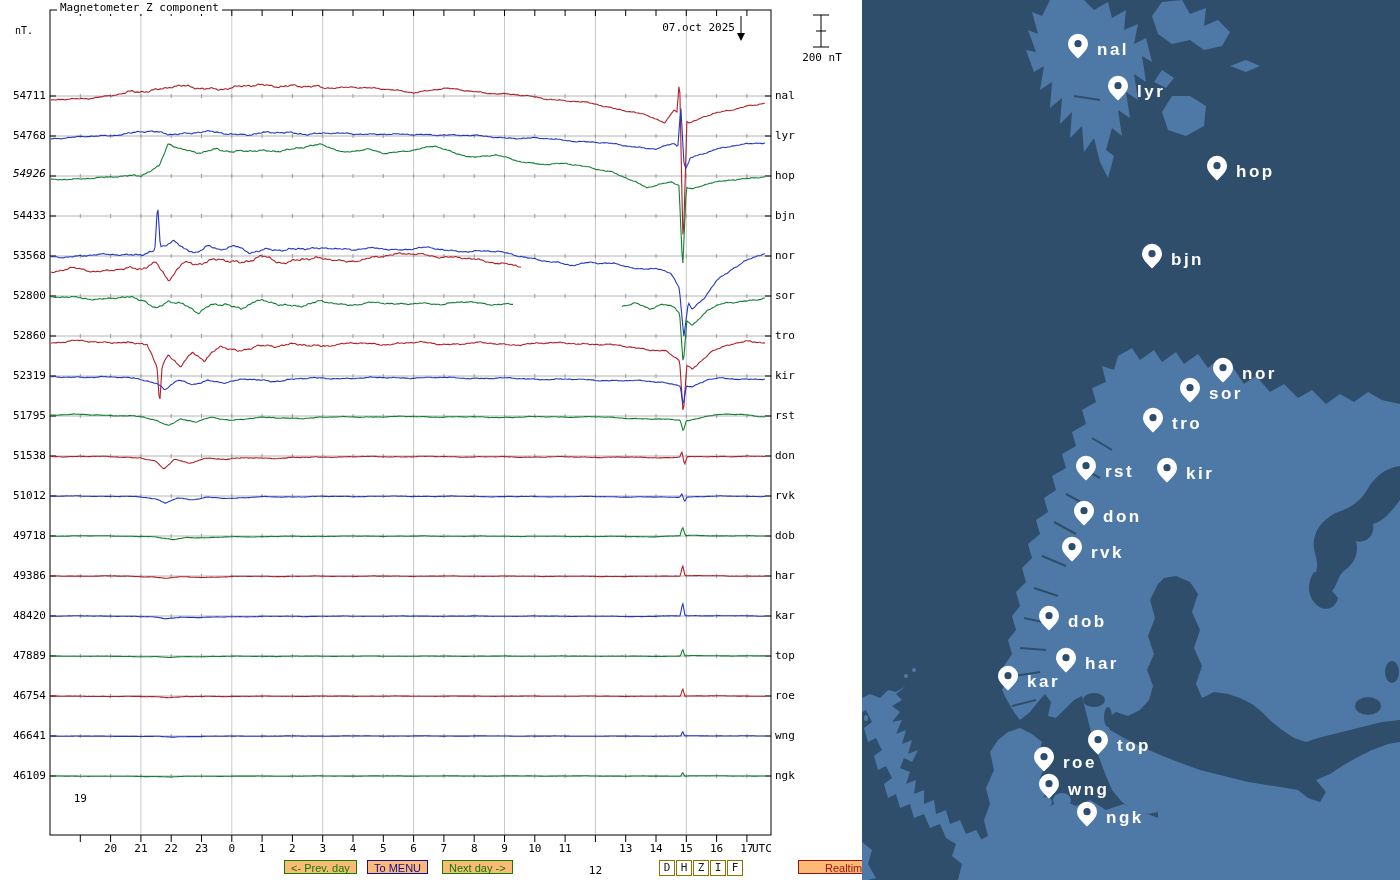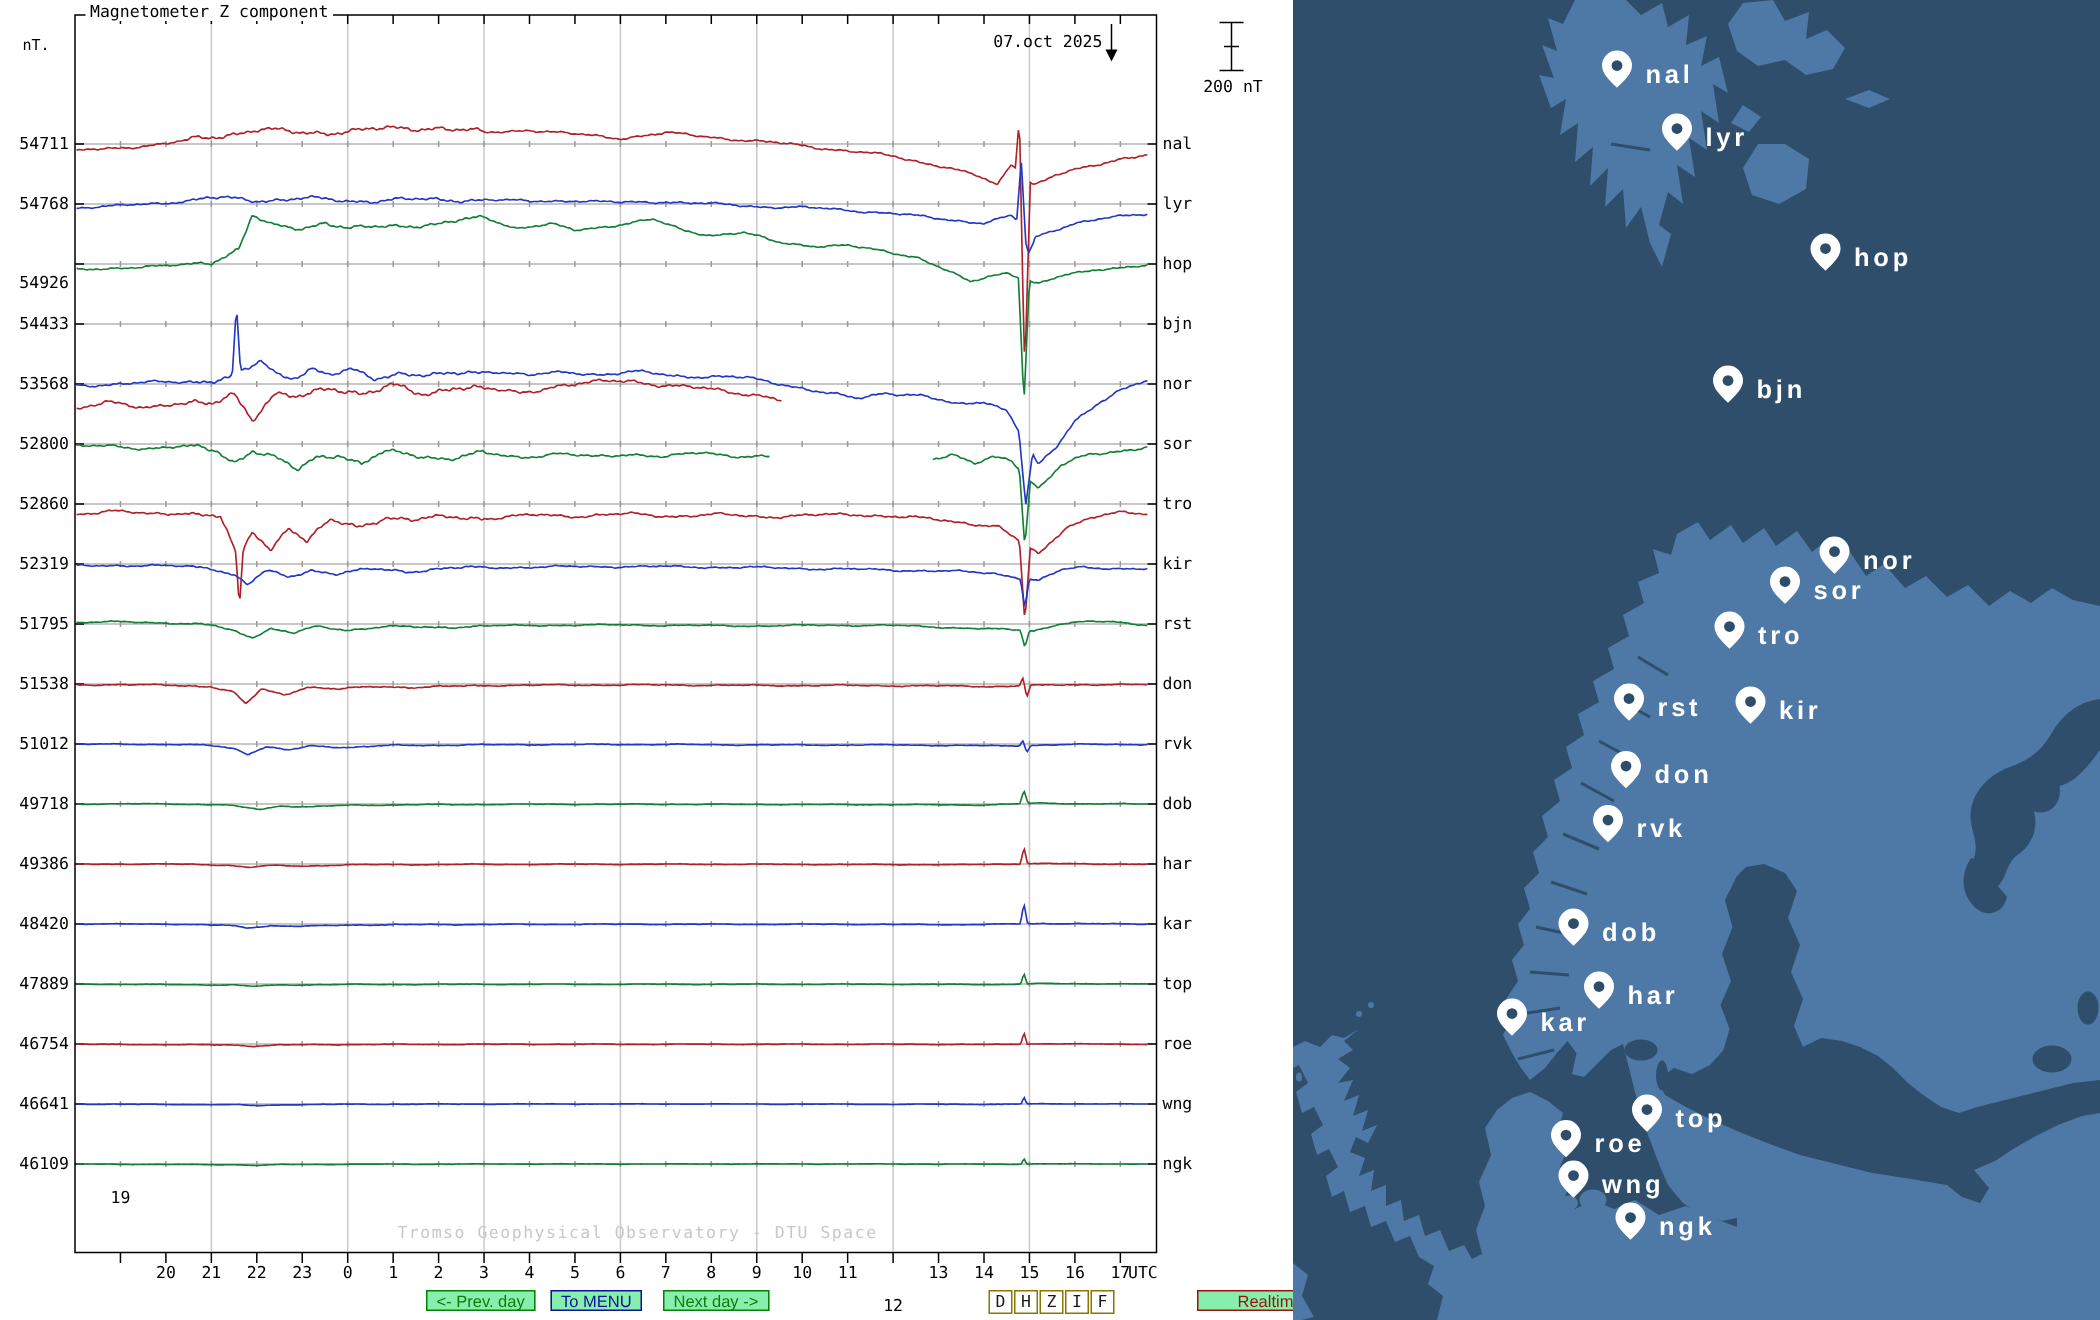--- a/index.html
+++ b/index.html
@@ -8,21 +8,21 @@
   #plot-panel{position:absolute;left:0;top:0;width:862px;height:880px;background:#ffffff;}
   #plot-svg{position:absolute;left:0;top:0;}
   .lab{position:absolute;font-size:11px;line-height:13px;color:#000;white-space:pre;}
   .lab-r{text-align:right;}
   .lab-c{text-align:center;}
   #plot-title{position:absolute;left:57px;top:1px;font-size:11px;background:#fff;padding:0 3px;color:#000;}
   #y-unit{position:absolute;left:15px;top:24px;font-size:10px;color:#000;}
   #date-label{position:absolute;left:605px;top:21px;width:130px;text-align:right;font-size:11px;color:#000;}
   #scale-label{position:absolute;left:796px;top:51px;width:52px;text-align:center;font-size:11px;color:#000;}
   #watermark{position:absolute;left:175px;top:815px;width:500px;text-align:center;font-size:11px;color:#c8c8c8;letter-spacing:1px;}
-  .btn{position:absolute;top:860px;height:14px;line-height:14px;font-size:11px;background:#86efac;
+  .btn{position:absolute;top:860px;height:14px;line-height:14px;font-size:11px;background:#fdba74;
        border:1px solid;padding:0 6px;text-align:left;cursor:pointer;white-space:pre;}
   #btn-prev{left:284px;color:#0a7d0a;border-color:#0a7d0a;}
   #btn-menu{left:367px;color:#10109a;border-color:#10109a;}
   #btn-next{left:442px;color:#0a7d0a;border-color:#0a7d0a;}
   #dhzif{position:absolute;left:659px;top:860px;height:16px;display:flex;}
   .comp-box{width:14px;height:14px;line-height:14px;border:1px solid #8a7500;margin-right:1px;
             text-align:center;font-size:11px;color:#1a1a1a;background:#fff;cursor:pointer;}
   #btn-realtime{left:798px;color:#9c1010;border-color:#9c1010;padding-left:26px;}
   #map-panel{position:absolute;left:862px;top:0;width:538px;height:880px;background:#2f4e6b;}
   .pin-label{font-family:"Liberation Sans","DejaVu Sans",sans-serif;font-weight:bold;
@@ -585,27 +585,26 @@
           <path d="M50.0,655.8L51.0,655.8L52.0,655.9L53.0,656.0L54.0,656.0L55.0,656.0L56.0,656.0L57.0,656.1L58.0,656.1L59.0,656.1L60.0,656.1L61.0,656.1L62.0,656.2L63.0,656.2L64.0,656.2L65.0,656.2L66.0,656.3L67.0,656.3L68.0,656.3L69.0,656.2L70.0,656.2L71.0,656.2L72.0,656.2L73.0,656.2L74.0,656.1L75.0,656.2L76.0,656.2L77.0,656.3L78.0,656.2L79.0,656.2L80.0,656.3L81.0,656.3L82.0,656.3L83.0,656.2L84.0,656.2L85.0,656.3L86.0,656.3L87.0,656.3L88.0,656.3L89.0,656.3L90.0,656.4L91.0,656.4L92.0,656.3L93.0,656.2L94.0,656.2L95.0,656.2L96.0,656.2L97.0,656.1L98.0,656.1L99.0,656.2L100.0,656.2L101.0,656.2L102.0,656.1L103.0,656.2L104.0,656.2L105.0,656.2L106.0,656.1L107.0,656.1L108.0,656.2L109.0,656.2L110.0,656.3L111.0,656.3L112.0,656.3L113.0,656.4L114.0,656.4L115.0,656.4L116.0,656.4L117.0,656.4L118.0,656.4L119.0,656.4L120.0,656.4L121.0,656.4L122.0,656.5L123.0,656.5L124.0,656.5L125.0,656.5L126.0,656.5L127.0,656.5L128.0,656.5L129.0,656.4L130.0,656.4L131.0,656.5L132.0,656.5L133.0,656.6L134.0,656.6L135.0,656.6L136.0,656.7L137.0,656.8L138.0,656.8L139.0,656.7L140.0,656.7L141.0,656.8L142.0,656.8L143.0,656.7L144.0,656.7L145.0,656.8L146.0,656.8L147.0,656.8L148.0,656.7L149.0,656.7L150.0,656.7L151.0,656.7L152.0,656.6L153.0,656.5L154.0,656.5L155.0,656.5L156.0,656.5L157.0,656.6L158.0,656.6L159.0,656.8L160.0,656.9L161.0,657.0L162.0,657.0L163.0,657.0L164.0,657.2L165.0,657.2L166.0,657.3L167.0,657.3L168.0,657.5L169.0,657.5L170.0,657.5L171.0,657.4L172.0,657.3L173.0,657.3L174.0,657.3L175.0,657.1L176.0,657.0L177.0,656.9L178.0,656.9L179.0,656.9L180.0,656.8L181.0,656.7L182.0,656.7L183.0,656.8L184.0,656.7L185.0,656.6L186.0,656.5L187.0,656.6L188.0,656.6L189.0,656.6L190.0,656.6L191.0,656.6L192.0,656.7L193.0,656.8L194.0,656.8L195.0,656.8L196.0,656.8L197.0,656.9L198.0,656.8L199.0,656.7L200.0,656.7L201.0,656.7L202.0,656.7L203.0,656.7L204.0,656.6L205.0,656.6L206.0,656.7L207.0,656.7L208.0,656.6L209.0,656.5L210.0,656.5L211.0,656.5L212.0,656.4L213.0,656.4L214.0,656.4L215.0,656.5L216.0,656.5L217.0,656.5L218.0,656.5L219.0,656.5L220.0,656.6L221.0,656.5L222.0,656.4L223.0,656.3L224.0,656.4L225.0,656.4L226.0,656.3L227.0,656.3L228.0,656.3L229.0,656.3L230.0,656.3L231.0,656.2L232.0,656.1L233.0,656.1L234.0,656.1L235.0,656.1L236.0,656.0L237.0,656.0L238.0,656.0L239.0,656.1L240.0,656.1L241.0,656.1L242.0,656.2L243.0,656.2L244.0,656.3L245.0,656.2L246.0,656.2L247.0,656.2L248.0,656.3L249.0,656.3L250.0,656.3L251.0,656.3L252.0,656.4L253.0,656.5L254.0,656.4L255.0,656.4L256.0,656.3L257.0,656.4L258.0,656.3L259.0,656.2L260.0,656.2L261.0,656.3L262.0,656.3L263.0,656.4L264.0,656.3L265.0,656.4L266.0,656.4L267.0,656.4L268.0,656.4L269.0,656.3L270.0,656.3L271.0,656.4L272.0,656.4L273.0,656.4L274.0,656.4L275.0,656.5L276.0,656.6L277.0,656.6L278.0,656.5L279.0,656.4L280.0,656.4L281.0,656.4L282.0,656.3L283.0,656.2L284.0,656.2L285.0,656.3L286.0,656.2L287.0,656.2L288.0,656.2L289.0,656.2L290.0,656.2L291.0,656.1L292.0,656.0L293.0,656.0L294.0,656.0L295.0,656.1L296.0,656.0L297.0,656.0L298.0,656.1L299.0,656.2L300.0,656.2L301.0,656.2L302.0,656.2L303.0,656.2L304.0,656.2L305.0,656.1L306.0,656.1L307.0,656.1L308.0,656.1L309.0,656.2L310.0,656.1L311.0,656.1L312.0,656.1L313.0,656.2L314.0,656.1L315.0,656.0L316.0,656.0L317.0,656.0L318.0,656.1L319.0,656.1L320.0,656.1L321.0,656.2L322.0,656.3L323.0,656.3L324.0,656.3L325.0,656.3L326.0,656.3L327.0,656.3L328.0,656.3L329.0,656.3L330.0,656.3L331.0,656.4L332.0,656.4L333.0,656.4L334.0,656.4L335.0,656.4L336.0,656.4L337.0,656.4L338.0,656.3L339.0,656.2L340.0,656.2L341.0,656.2L342.0,656.2L343.0,656.1L344.0,656.2L345.0,656.2L346.0,656.2L347.0,656.2L348.0,656.2L349.0,656.2L350.0,656.2L351.0,656.2L352.0,656.1L353.0,656.1L354.0,656.1L355.0,656.2L356.0,656.2L357.0,656.2L358.0,656.2L359.0,656.2L360.0,656.2L361.0,656.1L362.0,656.0L363.0,656.0L364.0,656.0L365.0,656.0L366.0,656.0L367.0,656.0L368.0,656.0L369.0,656.0L370.0,656.0L371.0,656.0L372.0,656.0L373.0,656.0L374.0,656.0L375.0,656.0L376.0,656.0L377.0,656.0L378.0,656.1L379.0,656.1L380.0,656.1L381.0,656.2L382.0,656.2L383.0,656.3L384.0,656.3L385.0,656.2L386.0,656.2L387.0,656.2L388.0,656.2L389.0,656.2L390.0,656.2L391.0,656.2L392.0,656.3L393.0,656.3L394.0,656.2L395.0,656.2L396.0,656.2L397.0,656.2L398.0,656.2L399.0,656.1L400.0,656.2L401.0,656.2L402.0,656.3L403.0,656.3L404.0,656.3L405.0,656.3L406.0,656.4L407.0,656.3L408.0,656.3L409.0,656.3L410.0,656.3L411.0,656.3L412.0,656.2L413.0,656.2L414.0,656.2L415.0,656.3L416.0,656.3L417.0,656.2L418.0,656.2L419.0,656.1L420.0,656.1L421.0,656.1L422.0,656.0L423.0,656.0L424.0,656.0L425.0,656.0L426.0,656.0L427.0,656.0L428.0,656.0L429.0,656.1L430.0,656.1L431.0,656.0L432.0,656.0L433.0,656.0L434.0,656.1L435.0,656.1L436.0,656.0L437.0,656.1L438.0,656.2L439.0,656.2L440.0,656.2L441.0,656.1L442.0,656.1L443.0,656.1L444.0,656.1L445.0,656.0L446.0,656.0L447.0,656.0L448.0,656.1L449.0,656.1L450.0,656.1L451.0,656.1L452.0,656.2L453.0,656.2L454.0,656.2L455.0,656.1L456.0,656.2L457.0,656.2L458.0,656.2L459.0,656.2L460.0,656.2L461.0,656.3L462.0,656.4L463.0,656.4L464.0,656.4L465.0,656.4L466.0,656.4L467.0,656.4L468.0,656.3L469.0,656.2L470.0,656.2L471.0,656.3L472.0,656.3L473.0,656.2L474.0,656.2L475.0,656.3L476.0,656.3L477.0,656.2L478.0,656.1L479.0,656.1L480.0,656.1L481.0,656.1L482.0,656.1L483.0,656.1L484.0,656.1L485.0,656.2L486.0,656.2L487.0,656.2L488.0,656.2L489.0,656.2L490.0,656.2L491.0,656.1L492.0,656.1L493.0,656.1L494.0,656.1L495.0,656.1L496.0,656.1L497.0,656.1L498.0,656.1L499.0,656.1L500.0,656.1L501.0,656.0L502.0,656.0L503.0,656.0L504.0,656.0L505.0,655.9L506.0,655.9L507.0,656.0L508.0,656.1L509.0,656.1L510.0,656.1L511.0,656.1L512.0,656.2L513.0,656.2L514.0,656.2L515.0,656.1L516.0,656.2L517.0,656.2L518.0,656.3L519.0,656.2L520.0,656.3L521.0,656.3L522.0,656.4L523.0,656.3L524.0,656.3L525.0,656.2L526.0,656.2L527.0,656.2L528.0,656.2L529.0,656.1L530.0,656.2L531.0,656.2L532.0,656.3L533.0,656.2L534.0,656.2L535.0,656.3L536.0,656.3L537.0,656.3L538.0,656.2L539.0,656.2L540.0,656.2L541.0,656.3L542.0,656.3L543.0,656.3L544.0,656.3L545.0,656.3L546.0,656.3L547.0,656.3L548.0,656.2L549.0,656.2L549.9,656.2L550.9,656.1L551.9,656.0L552.9,656.0L553.9,656.1L554.9,656.1L555.9,656.1L556.9,656.0L557.9,656.0L558.9,656.0L559.9,656.0L560.9,655.9L561.9,655.9L562.9,656.0L563.9,656.0L564.9,656.0L565.9,656.0L566.9,656.1L567.9,656.2L568.9,656.2L569.9,656.2L570.9,656.1L571.9,656.1L572.9,656.1L573.9,656.1L574.9,656.1L575.9,656.1L576.9,656.1L577.9,656.2L578.9,656.2L579.9,656.1L580.9,656.1L581.9,656.2L582.9,656.2L583.9,656.1L584.9,656.1L585.9,656.1L586.9,656.1L587.9,656.2L588.9,656.2L589.9,656.2L590.9,656.3L591.9,656.3L592.9,656.3L593.9,656.3L594.9,656.3L595.9,656.3L596.9,656.3L597.9,656.3L598.9,656.3L599.9,656.3L600.9,656.4L601.9,656.4L602.9,656.3L603.9,656.3L604.9,656.3L605.9,656.3L606.9,656.2L607.9,656.2L608.9,656.1L609.9,656.2L610.9,656.2L611.9,656.1L612.9,656.1L613.9,656.2L614.9,656.2L615.9,656.2L616.9,656.2L617.9,656.1L618.9,656.2L619.9,656.2L620.9,656.1L621.9,656.1L622.9,656.1L623.9,656.2L624.9,656.2L625.9,656.2L626.9,656.2L627.9,656.2L628.9,656.2L629.9,656.2L630.9,656.1L631.9,656.1L632.9,656.1L633.9,656.1L634.9,656.1L635.9,656.1L636.9,656.1L637.9,656.2L638.9,656.2L639.9,656.1L640.9,656.1L641.9,656.2L642.9,656.2L643.9,656.2L644.9,656.2L645.9,656.2L646.9,656.3L647.9,656.4L648.9,656.4L649.9,656.4L650.9,656.4L651.9,656.5L652.9,656.5L653.9,656.4L654.9,656.4L655.9,656.4L656.9,656.4L657.9,656.4L658.9,656.4L659.9,656.4L660.9,656.5L661.9,656.5L662.9,656.4L663.9,656.4L664.9,656.4L665.9,656.4L666.9,656.3L667.9,656.2L668.9,656.2L669.9,656.3L670.9,656.3L671.9,656.3L672.9,656.2L673.9,656.3L674.9,656.3L675.9,656.2L676.9,656.2L677.9,656.1L678.9,656.1L679.9,656.1L680.9,654.7L681.9,651.2L682.9,649.7L683.9,653.1L684.9,655.9L685.9,655.9L686.9,655.8L687.9,655.7L688.9,655.7L689.9,655.6L690.9,655.5L691.9,655.5L692.9,655.5L693.9,655.5L694.9,655.5L695.9,655.5L696.9,655.6L697.9,655.6L698.9,655.6L699.9,655.6L700.9,655.6L701.9,655.6L702.9,655.7L703.9,655.7L704.9,655.7L705.9,655.7L706.9,655.8L707.9,655.8L708.9,655.8L709.9,655.8L710.9,655.8L711.9,655.8L712.9,655.8L713.9,655.7L714.9,655.7L715.9,655.7L716.9,655.8L717.9,655.8L718.9,655.8L719.9,655.8L720.9,655.9L721.9,655.9L722.9,655.9L723.9,655.8L724.9,655.9L725.9,655.9L726.9,655.9L727.9,655.9L728.9,655.9L729.9,656.0L730.9,656.1L731.9,656.1L732.9,656.1L733.9,656.0L734.9,656.0L735.9,656.0L736.9,656.0L737.9,655.9L738.9,655.9L739.9,655.9L740.9,655.9L741.9,655.9L742.9,655.9L743.9,655.9L744.9,655.9L745.9,655.9L746.9,655.8L747.9,655.8L748.9,655.8L749.9,655.8L750.9,655.8L751.9,655.8L752.9,655.9L753.9,655.9L754.9,656.0L755.9,655.9L756.9,655.9L757.9,655.9L758.9,656.0L759.9,655.9L760.9,655.9L761.9,655.9L762.9,655.9L763.9,655.9L764.9,655.9" stroke="#128034" stroke-width="1.1"></path>
           <path d="M50.0,696.2L51.0,696.1L52.0,696.1L53.0,696.1L54.0,696.1L55.0,696.1L56.0,696.1L57.0,696.1L58.0,696.1L59.0,696.2L60.0,696.2L61.0,696.2L62.0,696.2L63.0,696.3L64.0,696.2L65.0,696.2L66.0,696.1L67.0,696.1L68.0,696.1L69.0,696.1L70.0,696.1L71.0,696.1L72.0,696.2L73.0,696.2L74.0,696.1L75.0,696.1L76.0,696.1L77.0,696.2L78.0,696.2L79.0,696.1L80.0,696.1L81.0,696.2L82.0,696.3L83.0,696.3L84.0,696.3L85.0,696.4L86.0,696.5L87.0,696.5L88.0,696.5L89.0,696.4L90.0,696.5L91.0,696.5L92.0,696.5L93.0,696.4L94.0,696.4L95.0,696.5L96.0,696.5L97.0,696.5L98.0,696.5L99.0,696.5L100.0,696.5L101.0,696.5L102.0,696.4L103.0,696.4L104.0,696.4L105.0,696.5L106.0,696.5L107.0,696.5L108.0,696.5L109.0,696.6L110.0,696.6L111.0,696.5L112.0,696.5L113.0,696.5L114.0,696.5L115.0,696.5L116.0,696.5L117.0,696.5L118.0,696.5L119.0,696.6L120.0,696.5L121.0,696.5L122.0,696.4L123.0,696.5L124.0,696.4L125.0,696.3L126.0,696.2L127.0,696.2L128.0,696.3L129.0,696.3L130.0,696.3L131.0,696.3L132.0,696.4L133.0,696.4L134.0,696.4L135.0,696.3L136.0,696.4L137.0,696.4L138.0,696.4L139.0,696.4L140.0,696.4L141.0,696.5L142.0,696.6L143.0,696.7L144.0,696.6L145.0,696.6L146.0,696.7L147.0,696.7L148.0,696.6L149.0,696.5L150.0,696.5L151.0,696.6L152.0,696.6L153.0,696.6L154.0,696.6L155.0,696.7L156.0,696.8L157.0,696.8L158.0,696.8L159.0,696.8L160.0,697.0L161.0,697.1L162.0,697.1L163.0,697.2L164.0,697.3L165.0,697.5L166.0,697.6L167.0,697.6L168.0,697.7L169.0,697.7L170.0,697.7L171.0,697.5L172.0,697.4L173.0,697.3L174.0,697.3L175.0,697.3L176.0,697.2L177.0,697.1L178.0,697.1L179.0,697.1L180.0,697.0L181.0,696.8L182.0,696.7L183.0,696.7L184.0,696.6L185.0,696.5L186.0,696.4L187.0,696.4L188.0,696.5L189.0,696.6L190.0,696.6L191.0,696.5L192.0,696.6L193.0,696.6L194.0,696.5L195.0,696.5L196.0,696.4L197.0,696.5L198.0,696.5L199.0,696.5L200.0,696.4L201.0,696.4L202.0,696.5L203.0,696.5L204.0,696.4L205.0,696.3L206.0,696.3L207.0,696.3L208.0,696.3L209.0,696.2L210.0,696.2L211.0,696.3L212.0,696.4L213.0,696.4L214.0,696.4L215.0,696.4L216.0,696.5L217.0,696.5L218.0,696.5L219.0,696.4L220.0,696.5L221.0,696.6L222.0,696.6L223.0,696.6L224.0,696.6L225.0,696.7L226.0,696.7L227.0,696.6L228.0,696.5L229.0,696.5L230.0,696.5L231.0,696.4L232.0,696.4L233.0,696.3L234.0,696.4L235.0,696.4L236.0,696.4L237.0,696.4L238.0,696.4L239.0,696.4L240.0,696.4L241.0,696.3L242.0,696.3L243.0,696.3L244.0,696.3L245.0,696.4L246.0,696.3L247.0,696.3L248.0,696.4L249.0,696.5L250.0,696.4L251.0,696.3L252.0,696.3L253.0,696.3L254.0,696.3L255.0,696.2L256.0,696.1L257.0,696.1L258.0,696.2L259.0,696.2L260.0,696.1L261.0,696.1L262.0,696.1L263.0,696.1L264.0,696.0L265.0,696.0L266.0,696.0L267.0,696.0L268.0,696.1L269.0,696.1L270.0,696.1L271.0,696.2L272.0,696.3L273.0,696.3L274.0,696.3L275.0,696.3L276.0,696.3L277.0,696.3L278.0,696.3L279.0,696.2L280.0,696.3L281.0,696.3L282.0,696.4L283.0,696.3L284.0,696.3L285.0,696.3L286.0,696.4L287.0,696.3L288.0,696.2L289.0,696.2L290.0,696.2L291.0,696.3L292.0,696.3L293.0,696.3L294.0,696.3L295.0,696.4L296.0,696.5L297.0,696.4L298.0,696.4L299.0,696.4L300.0,696.5L301.0,696.4L302.0,696.4L303.0,696.4L304.0,696.4L305.0,696.5L306.0,696.4L307.0,696.4L308.0,696.4L309.0,696.4L310.0,696.3L311.0,696.2L312.0,696.1L313.0,696.1L314.0,696.1L315.0,696.1L316.0,696.0L317.0,696.0L318.0,696.1L319.0,696.1L320.0,696.1L321.0,696.0L322.0,696.0L323.0,696.1L324.0,696.1L325.0,696.0L326.0,696.0L327.0,696.1L328.0,696.2L329.0,696.2L330.0,696.1L331.0,696.2L332.0,696.2L333.0,696.2L334.0,696.1L335.0,696.1L336.0,696.1L337.0,696.1L338.0,696.1L339.0,696.0L340.0,696.0L341.0,696.1L342.0,696.1L343.0,696.1L344.0,696.1L345.0,696.1L346.0,696.1L347.0,696.1L348.0,696.1L349.0,696.1L350.0,696.2L351.0,696.2L352.0,696.3L353.0,696.3L354.0,696.3L355.0,696.4L356.0,696.4L357.0,696.4L358.0,696.3L359.0,696.3L360.0,696.3L361.0,696.3L362.0,696.3L363.0,696.3L364.0,696.3L365.0,696.3L366.0,696.3L367.0,696.2L368.0,696.2L369.0,696.2L370.0,696.2L371.0,696.1L372.0,696.1L373.0,696.1L374.0,696.2L375.0,696.2L376.0,696.2L377.0,696.2L378.0,696.2L379.0,696.3L380.0,696.2L381.0,696.2L382.0,696.1L383.0,696.2L384.0,696.2L385.0,696.1L386.0,696.1L387.0,696.1L388.0,696.2L389.0,696.2L390.0,696.1L391.0,696.0L392.0,696.0L393.0,696.0L394.0,696.0L395.0,695.9L396.0,695.9L397.0,696.0L398.0,696.0L399.0,696.0L400.0,696.0L401.0,696.0L402.0,696.1L403.0,696.1L404.0,696.1L405.0,696.0L406.0,696.1L407.0,696.1L408.0,696.1L409.0,696.1L410.0,696.2L411.0,696.3L412.0,696.3L413.0,696.3L414.0,696.2L415.0,696.3L416.0,696.3L417.0,696.2L418.0,696.2L419.0,696.1L420.0,696.2L421.0,696.2L422.0,696.2L423.0,696.2L424.0,696.2L425.0,696.3L426.0,696.3L427.0,696.2L428.0,696.2L429.0,696.2L430.0,696.2L431.0,696.2L432.0,696.2L433.0,696.3L434.0,696.3L435.0,696.4L436.0,696.4L437.0,696.3L438.0,696.3L439.0,696.3L440.0,696.3L441.0,696.2L442.0,696.1L443.0,696.2L444.0,696.2L445.0,696.2L446.0,696.1L447.0,696.1L448.0,696.1L449.0,696.1L450.0,696.0L451.0,696.0L452.0,696.0L453.0,696.0L454.0,696.0L455.0,696.0L456.0,696.0L457.0,696.0L458.0,696.1L459.0,696.1L460.0,696.1L461.0,696.1L462.0,696.1L463.0,696.1L464.0,696.1L465.0,696.0L466.0,696.1L467.0,696.1L468.0,696.1L469.0,696.1L470.0,696.1L471.0,696.2L472.0,696.2L473.0,696.1L474.0,696.1L475.0,696.0L476.0,696.1L477.0,696.1L478.0,696.0L479.0,696.0L480.0,696.1L481.0,696.2L482.0,696.2L483.0,696.2L484.0,696.2L485.0,696.3L486.0,696.3L487.0,696.3L488.0,696.2L489.0,696.3L490.0,696.3L491.0,696.4L492.0,696.3L493.0,696.3L494.0,696.4L495.0,696.4L496.0,696.4L497.0,696.3L498.0,696.2L499.0,696.2L500.0,696.2L501.0,696.2L502.0,696.1L503.0,696.1L504.0,696.2L505.0,696.2L506.0,696.2L507.0,696.1L508.0,696.2L509.0,696.2L510.0,696.1L511.0,696.1L512.0,696.1L513.0,696.1L514.0,696.2L515.0,696.2L516.0,696.1L517.0,696.2L518.0,696.2L519.0,696.2L520.0,696.1L521.0,696.1L522.0,696.1L523.0,696.1L524.0,696.0L525.0,696.0L526.0,696.0L527.0,696.0L528.0,696.1L529.0,696.0L530.0,696.0L531.0,696.0L532.0,696.0L533.0,696.0L534.0,696.0L535.0,695.9L536.0,696.0L537.0,696.1L538.0,696.1L539.0,696.1L540.0,696.2L541.0,696.2L542.0,696.3L543.0,696.2L544.0,696.2L545.0,696.2L546.0,696.3L547.0,696.2L548.0,696.2L549.0,696.2L549.9,696.3L550.9,696.3L551.9,696.3L552.9,696.3L553.9,696.3L554.9,696.3L555.9,696.2L556.9,696.2L557.9,696.1L558.9,696.2L559.9,696.2L560.9,696.2L561.9,696.2L562.9,696.2L563.9,696.3L564.9,696.3L565.9,696.3L566.9,696.3L567.9,696.3L568.9,696.3L569.9,696.3L570.9,696.2L571.9,696.2L572.9,696.2L573.9,696.3L574.9,696.3L575.9,696.2L576.9,696.2L577.9,696.2L578.9,696.2L579.9,696.1L580.9,696.0L581.9,696.0L582.9,696.0L583.9,696.0L584.9,696.0L585.9,696.0L586.9,696.0L587.9,696.1L588.9,696.1L589.9,696.0L590.9,696.0L591.9,696.0L592.9,696.0L593.9,696.0L594.9,696.0L595.9,696.1L596.9,696.2L597.9,696.2L598.9,696.2L599.9,696.2L600.9,696.2L601.9,696.2L602.9,696.2L603.9,696.1L604.9,696.1L605.9,696.1L606.9,696.1L607.9,696.1L608.9,696.1L609.9,696.2L610.9,696.2L611.9,696.2L612.9,696.2L613.9,696.2L614.9,696.2L615.9,696.2L616.9,696.2L617.9,696.2L618.9,696.3L619.9,696.4L620.9,696.4L621.9,696.4L622.9,696.4L623.9,696.5L624.9,696.5L625.9,696.4L626.9,696.4L627.9,696.3L628.9,696.4L629.9,696.4L630.9,696.3L631.9,696.3L632.9,696.3L633.9,696.4L634.9,696.4L635.9,696.3L636.9,696.2L637.9,696.2L638.9,696.2L639.9,696.2L640.9,696.1L641.9,696.1L642.9,696.2L643.9,696.3L644.9,696.3L645.9,696.2L646.9,696.3L647.9,696.3L648.9,696.3L649.9,696.2L650.9,696.2L651.9,696.2L652.9,696.2L653.9,696.2L654.9,696.2L655.9,696.2L656.9,696.3L657.9,696.3L658.9,696.2L659.9,696.2L660.9,696.2L661.9,696.2L662.9,696.1L663.9,696.1L664.9,696.1L665.9,696.1L666.9,696.2L667.9,696.2L668.9,696.2L669.9,696.2L670.9,696.2L671.9,696.2L672.9,696.2L673.9,696.1L674.9,696.2L675.9,696.2L676.9,696.2L677.9,696.2L678.9,696.2L679.9,696.3L680.9,694.8L681.9,691.0L682.9,689.2L683.9,692.9L684.9,696.1L685.9,696.1L686.9,696.0L687.9,696.0L688.9,696.0L689.9,696.0L690.9,696.0L691.9,696.0L692.9,695.9L693.9,696.0L694.9,696.0L695.9,695.9L696.9,695.9L697.9,695.9L698.9,695.9L699.9,695.9L700.9,695.9L701.9,695.9L702.9,696.0L703.9,696.1L704.9,696.0L705.9,696.0L706.9,696.0L707.9,696.0L708.9,695.9L709.9,695.9L710.9,695.8L711.9,695.8L712.9,695.9L713.9,695.9L714.9,695.8L715.9,695.8L716.9,695.8L717.9,695.8L718.9,695.8L719.9,695.7L720.9,695.7L721.9,695.8L722.9,695.8L723.9,695.8L724.9,695.8L725.9,695.9L726.9,696.0L727.9,696.0L728.9,696.0L729.9,696.0L730.9,696.0L731.9,696.0L732.9,696.0L733.9,695.9L734.9,696.0L735.9,696.0L736.9,696.1L737.9,696.1L738.9,696.0L739.9,696.1L740.9,696.1L741.9,696.1L742.9,696.0L743.9,696.0L744.9,696.0L745.9,696.1L746.9,696.1L747.9,696.0L748.9,696.1L749.9,696.2L750.9,696.2L751.9,696.2L752.9,696.2L753.9,696.3L754.9,696.3L755.9,696.3L756.9,696.2L757.9,696.2L758.9,696.3L759.9,696.3L760.9,696.3L761.9,696.3L762.9,696.3L763.9,696.4L764.9,696.3" stroke="#b02028" stroke-width="1.1"></path>
           <path d="M50.0,736.0L51.0,736.0L52.0,736.0L53.0,736.0L54.0,736.1L55.0,736.1L56.0,736.1L57.0,736.1L58.0,736.2L59.0,736.2L60.0,736.2L61.0,736.2L62.0,736.2L63.0,736.2L64.0,736.2L65.0,736.2L66.0,736.1L67.0,736.2L68.0,736.2L69.0,736.2L70.0,736.2L71.0,736.1L72.0,736.1L73.0,736.1L74.0,736.1L75.0,736.0L76.0,736.0L77.0,736.0L78.0,736.1L79.0,736.1L80.0,736.1L81.0,736.1L82.0,736.1L83.0,736.2L84.0,736.1L85.0,736.1L86.0,736.1L87.0,736.1L88.0,736.1L89.0,736.1L90.0,736.1L91.0,736.2L92.0,736.2L93.0,736.2L94.0,736.1L95.0,736.1L96.0,736.1L97.0,736.1L98.0,736.1L99.0,736.0L100.0,736.1L101.0,736.1L102.0,736.1L103.0,736.1L104.0,736.1L105.0,736.2L106.0,736.2L107.0,736.2L108.0,736.2L109.0,736.2L110.0,736.3L111.0,736.3L112.0,736.3L113.0,736.3L114.0,736.4L115.0,736.4L116.0,736.4L117.0,736.4L118.0,736.4L119.0,736.4L120.0,736.4L121.0,736.4L122.0,736.3L123.0,736.4L124.0,736.4L125.0,736.4L126.0,736.4L127.0,736.4L128.0,736.4L129.0,736.5L130.0,736.4L131.0,736.4L132.0,736.4L133.0,736.4L134.0,736.4L135.0,736.4L136.0,736.4L137.0,736.4L138.0,736.5L139.0,736.5L140.0,736.5L141.0,736.5L142.0,736.5L143.0,736.5L144.0,736.5L145.0,736.4L146.0,736.4L147.0,736.4L148.0,736.4L149.0,736.4L150.0,736.4L151.0,736.4L152.0,736.4L153.0,736.4L154.0,736.3L155.0,736.3L156.0,736.3L157.0,736.3L158.0,736.3L159.0,736.2L160.0,736.3L161.0,736.5L162.0,736.6L163.0,736.6L164.0,736.7L165.0,736.7L166.0,736.8L167.0,736.9L168.0,736.9L169.0,736.9L170.0,737.0L171.0,737.1L172.0,737.1L173.0,737.1L174.0,737.1L175.0,737.1L176.0,737.0L177.0,736.9L178.0,736.8L179.0,736.8L180.0,736.8L181.0,736.7L182.0,736.7L183.0,736.7L184.0,736.7L185.0,736.7L186.0,736.7L187.0,736.6L188.0,736.6L189.0,736.6L190.0,736.6L191.0,736.6L192.0,736.5L193.0,736.6L194.0,736.6L195.0,736.6L196.0,736.6L197.0,736.6L198.0,736.6L199.0,736.6L200.0,736.6L201.0,736.5L202.0,736.4L203.0,736.4L204.0,736.4L205.0,736.3L206.0,736.3L207.0,736.3L208.0,736.3L209.0,736.3L210.0,736.3L211.0,736.2L212.0,736.3L213.0,736.2L214.0,736.2L215.0,736.1L216.0,736.1L217.0,736.2L218.0,736.2L219.0,736.2L220.0,736.2L221.0,736.2L222.0,736.3L223.0,736.2L224.0,736.2L225.0,736.1L226.0,736.1L227.0,736.1L228.0,736.1L229.0,736.0L230.0,736.0L231.0,736.1L232.0,736.1L233.0,736.1L234.0,736.0L235.0,736.1L236.0,736.1L237.0,736.0L238.0,736.0L239.0,736.0L240.0,736.1L241.0,736.1L242.0,736.1L243.0,736.1L244.0,736.2L245.0,736.3L246.0,736.3L247.0,736.3L248.0,736.2L249.0,736.3L250.0,736.3L251.0,736.2L252.0,736.2L253.0,736.2L254.0,736.3L255.0,736.3L256.0,736.3L257.0,736.3L258.0,736.3L259.0,736.3L260.0,736.2L261.0,736.1L262.0,736.1L263.0,736.1L264.0,736.1L265.0,736.1L266.0,736.1L267.0,736.2L268.0,736.2L269.0,736.2L270.0,736.2L271.0,736.1L272.0,736.2L273.0,736.2L274.0,736.1L275.0,736.1L276.0,736.1L277.0,736.2L278.0,736.2L279.0,736.1L280.0,736.1L281.0,736.1L282.0,736.1L283.0,736.0L284.0,736.0L285.0,735.9L286.0,735.9L287.0,735.9L288.0,735.9L289.0,735.9L290.0,735.9L291.0,736.0L292.0,736.0L293.0,735.9L294.0,735.9L295.0,735.9L296.0,736.0L297.0,736.0L298.0,735.9L299.0,736.0L300.0,736.0L301.0,736.1L302.0,736.1L303.0,736.1L304.0,736.1L305.0,736.2L306.0,736.2L307.0,736.1L308.0,736.0L309.0,736.0L310.0,736.1L311.0,736.1L312.0,736.0L313.0,736.1L314.0,736.1L315.0,736.1L316.0,736.1L317.0,736.1L318.0,736.1L319.0,736.1L320.0,736.1L321.0,736.1L322.0,736.0L323.0,736.1L324.0,736.2L325.0,736.2L326.0,736.2L327.0,736.2L328.0,736.2L329.0,736.2L330.0,736.2L331.0,736.1L332.0,736.1L333.0,736.1L334.0,736.1L335.0,736.1L336.0,736.1L337.0,736.1L338.0,736.1L339.0,736.1L340.0,736.0L341.0,736.0L342.0,736.0L343.0,735.9L344.0,735.9L345.0,735.8L346.0,735.9L347.0,735.9L348.0,735.9L349.0,735.9L350.0,735.9L351.0,736.0L352.0,736.0L353.0,736.0L354.0,735.9L355.0,735.9L356.0,735.9L357.0,736.0L358.0,735.9L359.0,735.9L360.0,736.0L361.0,736.0L362.0,736.0L363.0,736.0L364.0,735.9L365.0,735.9L366.0,735.9L367.0,735.9L368.0,735.8L369.0,735.9L370.0,735.9L371.0,736.0L372.0,736.0L373.0,736.0L374.0,736.0L375.0,736.0L376.0,736.0L377.0,736.0L378.0,736.0L379.0,736.0L380.0,736.1L381.0,736.1L382.0,736.1L383.0,736.1L384.0,736.2L385.0,736.2L386.0,736.2L387.0,736.1L388.0,736.1L389.0,736.1L390.0,736.1L391.0,736.0L392.0,736.0L393.0,736.1L394.0,736.1L395.0,736.1L396.0,736.0L397.0,736.0L398.0,736.1L399.0,736.0L400.0,736.0L401.0,736.0L402.0,736.0L403.0,736.0L404.0,736.0L405.0,736.0L406.0,736.0L407.0,736.1L408.0,736.1L409.0,736.1L410.0,736.0L411.0,736.0L412.0,736.0L413.0,736.0L414.0,735.9L415.0,735.9L416.0,735.9L417.0,735.9L418.0,735.9L419.0,735.9L420.0,735.9L421.0,735.9L422.0,735.9L423.0,735.9L424.0,735.8L425.0,735.8L426.0,735.8L427.0,735.9L428.0,735.8L429.0,735.9L430.0,735.9L431.0,736.0L432.0,736.0L433.0,736.0L434.0,736.0L435.0,736.0L436.0,736.0L437.0,736.0L438.0,736.0L439.0,736.0L440.0,736.1L441.0,736.1L442.0,736.1L443.0,736.1L444.0,736.1L445.0,736.1L446.0,736.1L447.0,736.0L448.0,736.0L449.0,736.0L450.0,736.0L451.0,736.0L452.0,736.0L453.0,736.0L454.0,736.1L455.0,736.1L456.0,736.1L457.0,736.1L458.0,736.1L459.0,736.1L460.0,736.1L461.0,736.1L462.0,736.1L463.0,736.1L464.0,736.1L465.0,736.1L466.0,736.1L467.0,736.1L468.0,736.1L469.0,736.1L470.0,736.0L471.0,736.0L472.0,736.0L473.0,736.0L474.0,735.9L475.0,735.9L476.0,735.9L477.0,735.9L478.0,735.9L479.0,735.9L480.0,735.9L481.0,735.9L482.0,735.9L483.0,735.9L484.0,735.9L485.0,735.9L486.0,735.9L487.0,736.0L488.0,736.0L489.0,736.0L490.0,736.0L491.0,736.0L492.0,736.0L493.0,736.0L494.0,736.0L495.0,736.0L496.0,736.0L497.0,736.0L498.0,735.9L499.0,736.0L500.0,736.0L501.0,736.0L502.0,736.0L503.0,736.0L504.0,736.0L505.0,736.0L506.0,736.0L507.0,736.0L508.0,736.0L509.0,736.0L510.0,736.1L511.0,736.1L512.0,736.1L513.0,736.2L514.0,736.2L515.0,736.2L516.0,736.2L517.0,736.2L518.0,736.2L519.0,736.2L520.0,736.2L521.0,736.2L522.0,736.2L523.0,736.2L524.0,736.2L525.0,736.2L526.0,736.1L527.0,736.1L528.0,736.1L529.0,736.1L530.0,736.0L531.0,736.0L532.0,736.0L533.0,736.1L534.0,736.1L535.0,736.0L536.0,736.1L537.0,736.1L538.0,736.1L539.0,736.1L540.0,736.1L541.0,736.1L542.0,736.1L543.0,736.1L544.0,736.0L545.0,736.0L546.0,736.1L547.0,736.1L548.0,736.1L549.0,736.1L549.9,736.0L550.9,736.1L551.9,736.0L552.9,736.0L553.9,735.9L554.9,735.9L555.9,736.0L556.9,736.0L557.9,736.0L558.9,736.0L559.9,736.0L560.9,736.1L561.9,736.0L562.9,736.0L563.9,736.0L564.9,736.1L565.9,736.1L566.9,736.1L567.9,736.1L568.9,736.1L569.9,736.2L570.9,736.2L571.9,736.2L572.9,736.2L573.9,736.2L574.9,736.3L575.9,736.2L576.9,736.2L577.9,736.2L578.9,736.2L579.9,736.2L580.9,736.2L581.9,736.2L582.9,736.2L583.9,736.2L584.9,736.2L585.9,736.2L586.9,736.2L587.9,736.2L588.9,736.2L589.9,736.2L590.9,736.2L591.9,736.2L592.9,736.3L593.9,736.3L594.9,736.3L595.9,736.3L596.9,736.3L597.9,736.3L598.9,736.3L599.9,736.2L600.9,736.2L601.9,736.2L602.9,736.2L603.9,736.2L604.9,736.1L605.9,736.1L606.9,736.2L607.9,736.1L608.9,736.1L609.9,736.0L610.9,736.0L611.9,736.0L612.9,736.0L613.9,736.0L614.9,736.0L615.9,736.0L616.9,736.1L617.9,736.1L618.9,736.1L619.9,736.1L620.9,736.1L621.9,736.1L622.9,736.1L623.9,736.1L624.9,736.1L625.9,736.1L626.9,736.1L627.9,736.1L628.9,736.1L629.9,736.2L630.9,736.2L631.9,736.2L632.9,736.1L633.9,736.1L634.9,736.1L635.9,736.1L636.9,736.1L637.9,736.1L638.9,736.1L639.9,736.2L640.9,736.2L641.9,736.2L642.9,736.2L643.9,736.3L644.9,736.3L645.9,736.2L646.9,736.2L647.9,736.2L648.9,736.3L649.9,736.3L650.9,736.3L651.9,736.3L652.9,736.4L653.9,736.4L654.9,736.3L655.9,736.3L656.9,736.3L657.9,736.3L658.9,736.2L659.9,736.2L660.9,736.1L661.9,736.2L662.9,736.2L663.9,736.2L664.9,736.1L665.9,736.1L666.9,736.2L667.9,736.2L668.9,736.1L669.9,736.0L670.9,736.0L671.9,736.1L672.9,736.1L673.9,736.0L674.9,736.0L675.9,736.1L676.9,736.1L677.9,736.1L678.9,736.0L679.9,736.0L680.9,735.7L681.9,733.1L682.9,731.8L683.9,734.4L684.9,735.8L685.9,735.9L686.9,735.9L687.9,735.8L688.9,735.8L689.9,735.8L690.9,735.8L691.9,735.8L692.9,735.7L693.9,735.7L694.9,735.7L695.9,735.7L696.9,735.8L697.9,735.8L698.9,735.8L699.9,735.9L700.9,735.9L701.9,735.9L702.9,735.9L703.9,735.9L704.9,736.0L705.9,735.9L706.9,735.9L707.9,735.9L708.9,736.0L709.9,736.0L710.9,736.0L711.9,736.0L712.9,736.0L713.9,736.0L714.9,736.0L715.9,735.9L716.9,735.9L717.9,735.9L718.9,735.9L719.9,735.9L720.9,735.9L721.9,735.9L722.9,736.0L723.9,736.0L724.9,736.0L725.9,736.0L726.9,736.0L727.9,736.0L728.9,736.0L729.9,735.9L730.9,735.9L731.9,736.0L732.9,736.0L733.9,736.0L734.9,736.0L735.9,736.0L736.9,736.0L737.9,736.0L738.9,735.9L739.9,735.8L740.9,735.8L741.9,735.8L742.9,735.8L743.9,735.8L744.9,735.8L745.9,735.9L746.9,735.9L747.9,735.9L748.9,735.8L749.9,735.8L750.9,735.9L751.9,735.9L752.9,735.8L753.9,735.8L754.9,735.9L755.9,736.0L756.9,736.0L757.9,736.0L758.9,736.0L759.9,736.0L760.9,736.0L761.9,736.0L762.9,736.0L763.9,736.0L764.9,736.0" stroke="#2238c4" stroke-width="1.1"></path>
           <path d="M50.0,775.8L51.0,775.9L52.0,775.9L53.0,775.9L54.0,775.9L55.0,776.0L56.0,776.0L57.0,776.0L58.0,775.9L59.0,776.0L60.0,776.0L61.0,776.0L62.0,776.0L63.0,776.0L64.0,776.1L65.0,776.1L66.0,776.1L67.0,776.1L68.0,776.1L69.0,776.1L70.0,776.1L71.0,776.0L72.0,776.0L73.0,776.0L74.0,776.1L75.0,776.1L76.0,776.1L77.0,776.1L78.0,776.2L79.0,776.2L80.0,776.2L81.0,776.2L82.0,776.2L83.0,776.2L84.0,776.2L85.0,776.2L86.0,776.3L87.0,776.3L88.0,776.4L89.0,776.4L90.0,776.3L91.0,776.3L92.0,776.3L93.0,776.3L94.0,776.3L95.0,776.2L96.0,776.2L97.0,776.3L98.0,776.3L99.0,776.2L100.0,776.2L101.0,776.2L102.0,776.3L103.0,776.2L104.0,776.2L105.0,776.1L106.0,776.2L107.0,776.2L108.0,776.2L109.0,776.2L110.0,776.2L111.0,776.3L112.0,776.3L113.0,776.3L114.0,776.3L115.0,776.3L116.0,776.3L117.0,776.2L118.0,776.2L119.0,776.2L120.0,776.2L121.0,776.3L122.0,776.2L123.0,776.2L124.0,776.2L125.0,776.3L126.0,776.2L127.0,776.2L128.0,776.1L129.0,776.2L130.0,776.2L131.0,776.2L132.0,776.2L133.0,776.3L134.0,776.3L135.0,776.4L136.0,776.4L137.0,776.4L138.0,776.4L139.0,776.5L140.0,776.5L141.0,776.4L142.0,776.4L143.0,776.5L144.0,776.6L145.0,776.6L146.0,776.6L147.0,776.6L148.0,776.6L149.0,776.6L150.0,776.5L151.0,776.5L152.0,776.5L153.0,776.5L154.0,776.5L155.0,776.5L156.0,776.5L157.0,776.5L158.0,776.6L159.0,776.6L160.0,776.6L161.0,776.6L162.0,776.7L163.0,776.7L164.0,776.7L165.0,776.7L166.0,776.8L167.0,776.9L168.0,776.9L169.0,776.9L170.0,777.0L171.0,777.1L172.0,777.0L173.0,776.9L174.0,776.8L175.0,776.8L176.0,776.7L177.0,776.7L178.0,776.6L179.0,776.5L180.0,776.5L181.0,776.5L182.0,776.5L183.0,776.4L184.0,776.3L185.0,776.3L186.0,776.3L187.0,776.2L188.0,776.1L189.0,776.2L190.0,776.2L191.0,776.2L192.0,776.2L193.0,776.3L194.0,776.3L195.0,776.4L196.0,776.3L197.0,776.3L198.0,776.3L199.0,776.3L200.0,776.3L201.0,776.2L202.0,776.2L203.0,776.3L204.0,776.3L205.0,776.3L206.0,776.3L207.0,776.3L208.0,776.3L209.0,776.3L210.0,776.2L211.0,776.2L212.0,776.2L213.0,776.3L214.0,776.3L215.0,776.3L216.0,776.3L217.0,776.4L218.0,776.4L219.0,776.4L220.0,776.4L221.0,776.3L222.0,776.4L223.0,776.4L224.0,776.3L225.0,776.3L226.0,776.3L227.0,776.3L228.0,776.3L229.0,776.3L230.0,776.2L231.0,776.2L232.0,776.2L233.0,776.1L234.0,776.1L235.0,776.0L236.0,776.1L237.0,776.1L238.0,776.1L239.0,776.0L240.0,776.1L241.0,776.1L242.0,776.1L243.0,776.1L244.0,776.0L245.0,776.1L246.0,776.1L247.0,776.1L248.0,776.0L249.0,776.1L250.0,776.1L251.0,776.1L252.0,776.1L253.0,776.1L254.0,776.1L255.0,776.1L256.0,776.0L257.0,776.0L258.0,775.9L259.0,776.0L260.0,776.0L261.0,776.0L262.0,776.0L263.0,776.0L264.0,776.1L265.0,776.1L266.0,776.1L267.0,776.0L268.0,776.0L269.0,776.1L270.0,776.1L271.0,776.1L272.0,776.1L273.0,776.2L274.0,776.3L275.0,776.3L276.0,776.3L277.0,776.3L278.0,776.3L279.0,776.3L280.0,776.2L281.0,776.2L282.0,776.2L283.0,776.2L284.0,776.2L285.0,776.2L286.0,776.2L287.0,776.2L288.0,776.2L289.0,776.2L290.0,776.1L291.0,776.1L292.0,776.1L293.0,776.1L294.0,776.0L295.0,776.0L296.0,776.1L297.0,776.2L298.0,776.2L299.0,776.1L300.0,776.1L301.0,776.2L302.0,776.2L303.0,776.1L304.0,776.0L305.0,776.0L306.0,776.1L307.0,776.0L308.0,776.0L309.0,776.0L310.0,776.0L311.0,776.0L312.0,776.0L313.0,775.9L314.0,775.9L315.0,775.9L316.0,775.9L317.0,775.8L318.0,775.8L319.0,775.8L320.0,775.9L321.0,775.9L322.0,775.9L323.0,776.0L324.0,776.0L325.0,776.0L326.0,776.0L327.0,776.0L328.0,776.0L329.0,776.0L330.0,776.0L331.0,776.0L332.0,776.0L333.0,776.1L334.0,776.1L335.0,776.1L336.0,776.1L337.0,776.0L338.0,776.0L339.0,776.0L340.0,776.0L341.0,776.0L342.0,776.0L343.0,776.0L344.0,776.1L345.0,776.1L346.0,776.1L347.0,776.1L348.0,776.1L349.0,776.1L350.0,776.1L351.0,776.0L352.0,776.1L353.0,776.1L354.0,776.1L355.0,776.1L356.0,776.1L357.0,776.2L358.0,776.2L359.0,776.1L360.0,776.1L361.0,776.1L362.0,776.1L363.0,776.0L364.0,776.0L365.0,776.0L366.0,776.0L367.0,776.0L368.0,776.0L369.0,775.9L370.0,775.9L371.0,776.0L372.0,775.9L373.0,775.9L374.0,775.8L375.0,775.9L376.0,775.9L377.0,775.9L378.0,775.9L379.0,775.9L380.0,776.0L381.0,776.0L382.0,776.0L383.0,776.0L384.0,776.0L385.0,776.0L386.0,775.9L387.0,775.9L388.0,775.9L389.0,775.9L390.0,776.0L391.0,776.0L392.0,775.9L393.0,775.9L394.0,776.0L395.0,776.0L396.0,775.9L397.0,775.9L398.0,775.9L399.0,775.9L400.0,775.9L401.0,775.9L402.0,776.0L403.0,776.0L404.0,776.1L405.0,776.1L406.0,776.1L407.0,776.1L408.0,776.1L409.0,776.1L410.0,776.1L411.0,776.1L412.0,776.1L413.0,776.2L414.0,776.2L415.0,776.1L416.0,776.1L417.0,776.2L418.0,776.1L419.0,776.1L420.0,776.0L421.0,776.0L422.0,776.0L423.0,776.0L424.0,776.0L425.0,776.0L426.0,776.0L427.0,776.1L428.0,776.1L429.0,776.0L430.0,776.0L431.0,776.0L432.0,776.0L433.0,776.0L434.0,776.0L435.0,776.0L436.0,776.0L437.0,776.0L438.0,776.0L439.0,776.0L440.0,776.0L441.0,776.0L442.0,776.0L443.0,775.9L444.0,775.9L445.0,775.9L446.0,775.9L447.0,775.8L448.0,775.8L449.0,775.9L450.0,775.9L451.0,775.9L452.0,775.9L453.0,775.9L454.0,775.9L455.0,775.9L456.0,775.9L457.0,775.9L458.0,775.9L459.0,776.0L460.0,776.0L461.0,776.0L462.0,776.0L463.0,776.1L464.0,776.1L465.0,776.1L466.0,776.0L467.0,776.0L468.0,776.0L469.0,776.1L470.0,776.0L471.0,776.0L472.0,776.0L473.0,776.1L474.0,776.1L475.0,776.1L476.0,776.0L477.0,776.0L478.0,776.1L479.0,776.0L480.0,776.0L481.0,776.0L482.0,776.0L483.0,776.1L484.0,776.1L485.0,776.1L486.0,776.1L487.0,776.2L488.0,776.2L489.0,776.1L490.0,776.1L491.0,776.1L492.0,776.1L493.0,776.1L494.0,776.0L495.0,776.0L496.0,776.1L497.0,776.1L498.0,776.0L499.0,776.0L500.0,776.0L501.0,776.0L502.0,775.9L503.0,775.9L504.0,775.8L505.0,775.9L506.0,775.9L507.0,775.9L508.0,775.9L509.0,775.9L510.0,775.9L511.0,776.0L512.0,775.9L513.0,775.9L514.0,775.9L515.0,775.9L516.0,775.9L517.0,775.9L518.0,775.9L519.0,776.0L520.0,776.0L521.0,776.0L522.0,776.0L523.0,776.0L524.0,776.0L525.0,776.0L526.0,775.9L527.0,775.9L528.0,775.9L529.0,775.9L530.0,775.9L531.0,775.9L532.0,776.0L533.0,776.0L534.0,776.0L535.0,776.0L536.0,776.0L537.0,776.0L538.0,776.0L539.0,776.1L540.0,776.1L541.0,776.1L542.0,776.1L543.0,776.2L544.0,776.2L545.0,776.2L546.0,776.2L547.0,776.2L548.0,776.2L549.0,776.1L549.9,776.1L550.9,776.0L551.9,776.1L552.9,776.1L553.9,776.0L554.9,776.0L555.9,776.1L556.9,776.1L557.9,776.0L558.9,776.0L559.9,775.9L560.9,776.0L561.9,776.0L562.9,775.9L563.9,775.9L564.9,776.0L565.9,776.0L566.9,776.1L567.9,776.0L568.9,776.0L569.9,776.0L570.9,776.0L571.9,776.0L572.9,775.9L573.9,775.9L574.9,775.9L575.9,776.0L576.9,775.9L577.9,775.9L578.9,775.9L579.9,775.9L580.9,775.9L581.9,775.9L582.9,775.8L583.9,775.8L584.9,775.8L585.9,775.8L586.9,775.8L587.9,775.8L588.9,775.9L589.9,776.0L590.9,776.0L591.9,776.0L592.9,776.0L593.9,776.0L594.9,776.0L595.9,776.0L596.9,776.0L597.9,776.0L598.9,776.1L599.9,776.1L600.9,776.1L601.9,776.1L602.9,776.2L603.9,776.2L604.9,776.1L605.9,776.1L606.9,776.1L607.9,776.1L608.9,776.1L609.9,776.0L610.9,776.0L611.9,776.1L612.9,776.1L613.9,776.1L614.9,776.1L615.9,776.1L616.9,776.1L617.9,776.1L618.9,776.1L619.9,776.1L620.9,776.1L621.9,776.2L622.9,776.2L623.9,776.2L624.9,776.2L625.9,776.2L626.9,776.2L627.9,776.2L628.9,776.1L629.9,776.1L630.9,776.1L631.9,776.0L632.9,776.0L633.9,776.0L634.9,776.0L635.9,776.0L636.9,776.0L637.9,776.0L638.9,776.0L639.9,776.0L640.9,776.0L641.9,776.0L642.9,775.9L643.9,775.9L644.9,776.0L645.9,776.0L646.9,776.0L647.9,776.0L648.9,776.1L649.9,776.1L650.9,776.1L651.9,776.1L652.9,776.1L653.9,776.1L654.9,776.1L655.9,776.1L656.9,776.1L657.9,776.1L658.9,776.1L659.9,776.2L660.9,776.1L661.9,776.1L662.9,776.1L663.9,776.2L664.9,776.1L665.9,776.1L666.9,776.1L667.9,776.1L668.9,776.2L669.9,776.2L670.9,776.2L671.9,776.2L672.9,776.3L673.9,776.3L674.9,776.2L675.9,776.2L676.9,776.2L677.9,776.2L678.9,776.2L679.9,776.1L680.9,775.9L681.9,773.8L682.9,772.8L683.9,774.9L684.9,776.1L685.9,776.1L686.9,776.0L687.9,776.0L688.9,775.9L689.9,775.8L690.9,775.8L691.9,775.9L692.9,775.8L693.9,775.8L694.9,775.8L695.9,775.9L696.9,775.9L697.9,775.8L698.9,775.8L699.9,775.8L700.9,775.8L701.9,775.8L702.9,775.8L703.9,775.8L704.9,775.8L705.9,775.9L706.9,775.9L707.9,775.8L708.9,775.8L709.9,775.9L710.9,775.8L711.9,775.8L712.9,775.7L713.9,775.7L714.9,775.8L715.9,775.7L716.9,775.7L717.9,775.8L718.9,775.8L719.9,775.8L720.9,775.8L721.9,775.8L722.9,775.8L723.9,775.8L724.9,775.8L725.9,775.8L726.9,775.9L727.9,775.9L728.9,776.0L729.9,776.0L730.9,776.0L731.9,776.0L732.9,776.1L733.9,776.1L734.9,776.0L735.9,776.0L736.9,776.0L737.9,776.0L738.9,776.0L739.9,776.0L740.9,776.0L741.9,776.0L742.9,776.1L743.9,776.0L744.9,776.0L745.9,776.0L746.9,776.0L747.9,776.0L748.9,776.0L749.9,775.9L750.9,776.0L751.9,776.1L752.9,776.1L753.9,776.1L754.9,776.1L755.9,776.1L756.9,776.1L757.9,776.1L758.9,776.0L759.9,776.0L760.9,776.0L761.9,776.0L762.9,776.0L763.9,776.0L764.9,776.0" stroke="#128034" stroke-width="1.1"></path>
         </g>
       </svg>
     <div id="plot-title" class="lab">Magnetometer Z component</div>
     <div id="y-unit" class="lab">nT.</div>
     <div id="date-label" class="lab">07.oct 2025</div>
     <div id="scale-label" class="lab">200 nT</div>
-    <div id="watermark">Tromso Geophysical Observatory - DTU Space</div>
     <div id="labels-layer">
         <div class="lab lab-r" style="left: 4px; top: 89px; width: 42px;">54711</div>
         <div class="lab " style="left: 775px; top: 89px;">nal</div>
         <div class="lab lab-r" style="left: 4px; top: 129px; width: 42px;">54768</div>
         <div class="lab " style="left: 775px; top: 129px;">lyr</div>
-        <div class="lab lab-r" style="left: 4px; top: 182px; width: 42px;">54926</div>
+        <div class="lab lab-r" style="left: 4px; top: 167px; width: 42px; font-style: italic;">54926</div>
         <div class="lab " style="left: 775px; top: 169px;">hop</div>
         <div class="lab lab-r" style="left: 4px; top: 209px; width: 42px;">54433</div>
         <div class="lab " style="left: 775px; top: 209px;">bjn</div>
         <div class="lab lab-r" style="left: 4px; top: 249px; width: 42px;">53568</div>
         <div class="lab " style="left: 775px; top: 249px;">nor</div>
         <div class="lab lab-r" style="left: 4px; top: 289px; width: 42px;">52800</div>
         <div class="lab " style="left: 775px; top: 289px;">sor</div>
         <div class="lab lab-r" style="left: 4px; top: 329px; width: 42px;">52860</div>
         <div class="lab " style="left: 775px; top: 329px;">tro</div>
         <div class="lab lab-r" style="left: 4px; top: 369px; width: 42px;">52319</div>

